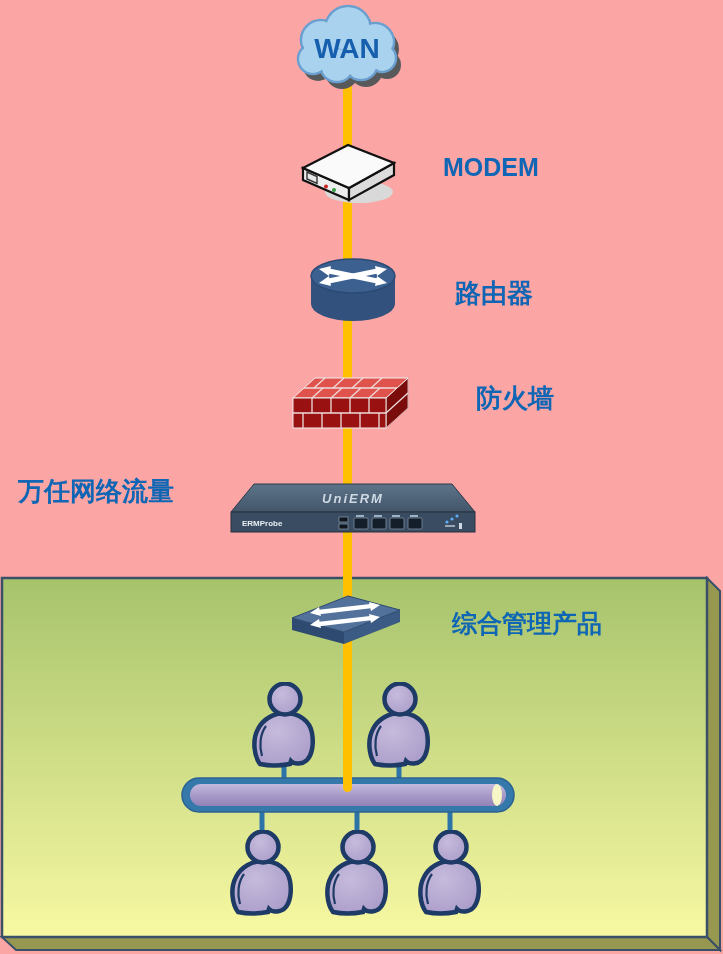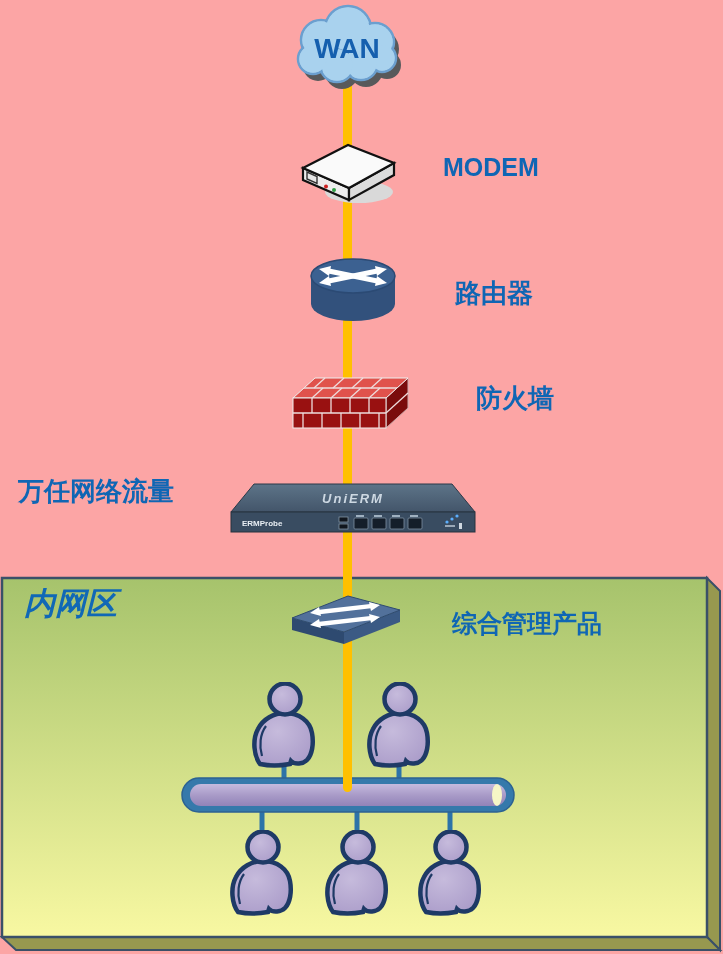--- a/index.html
+++ b/index.html
@@ -217,16 +217,15 @@
     <path d="M20,44 C14,52 13,64 16,74" fill="none" stroke="#1e3a66" stroke-width="2.2"></path>
     <circle cx="39" cy="17" r="15.5" fill="url(#pg)" stroke="#1e3a66" stroke-width="4.5"></circle>
   </svg>
 
   <div class="abs label lbl-md" style="left:443px;top:153px;">MODEM</div>
   <div class="abs label lbl-lg" style="left:455px;top:276px;">路由器</div>
   <div class="abs label lbl-lg" style="left:476px;top:381px;">防火墙</div>
   <div class="abs erm-label" style="left:18px;top:477px;">
     <div>万任网络流量</div>
   </div>
-  <div class="abs zone-label" style="left:24px;top:583px;">内网区</div>
   <div class="abs label lbl-md" style="left:452px;top:607px;">综合管理产品</div>
 
 </div>
 
 </body></html>

